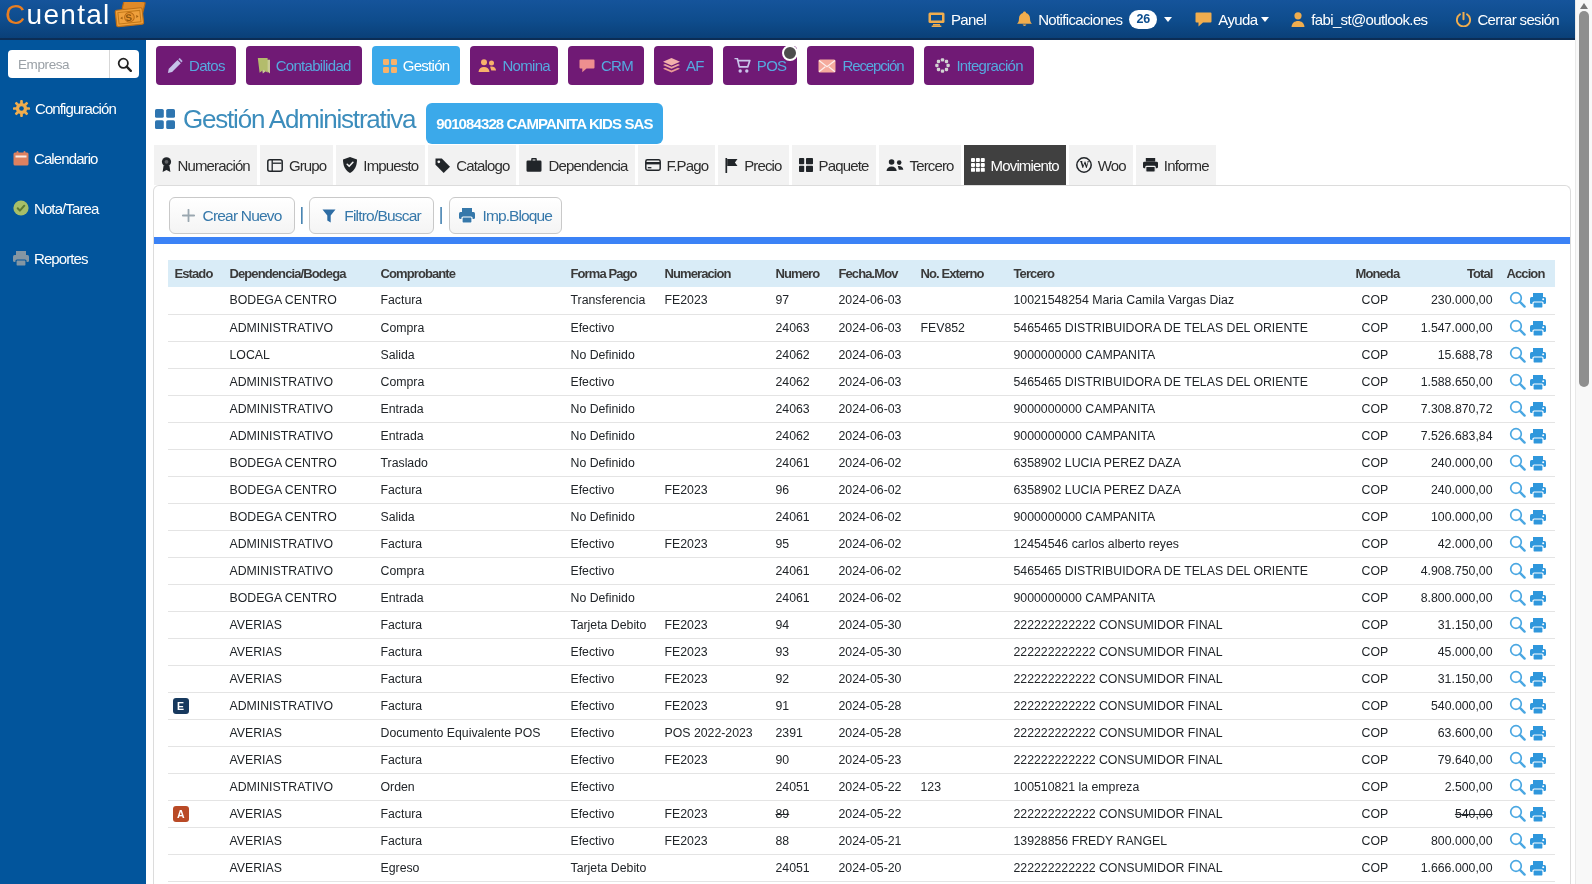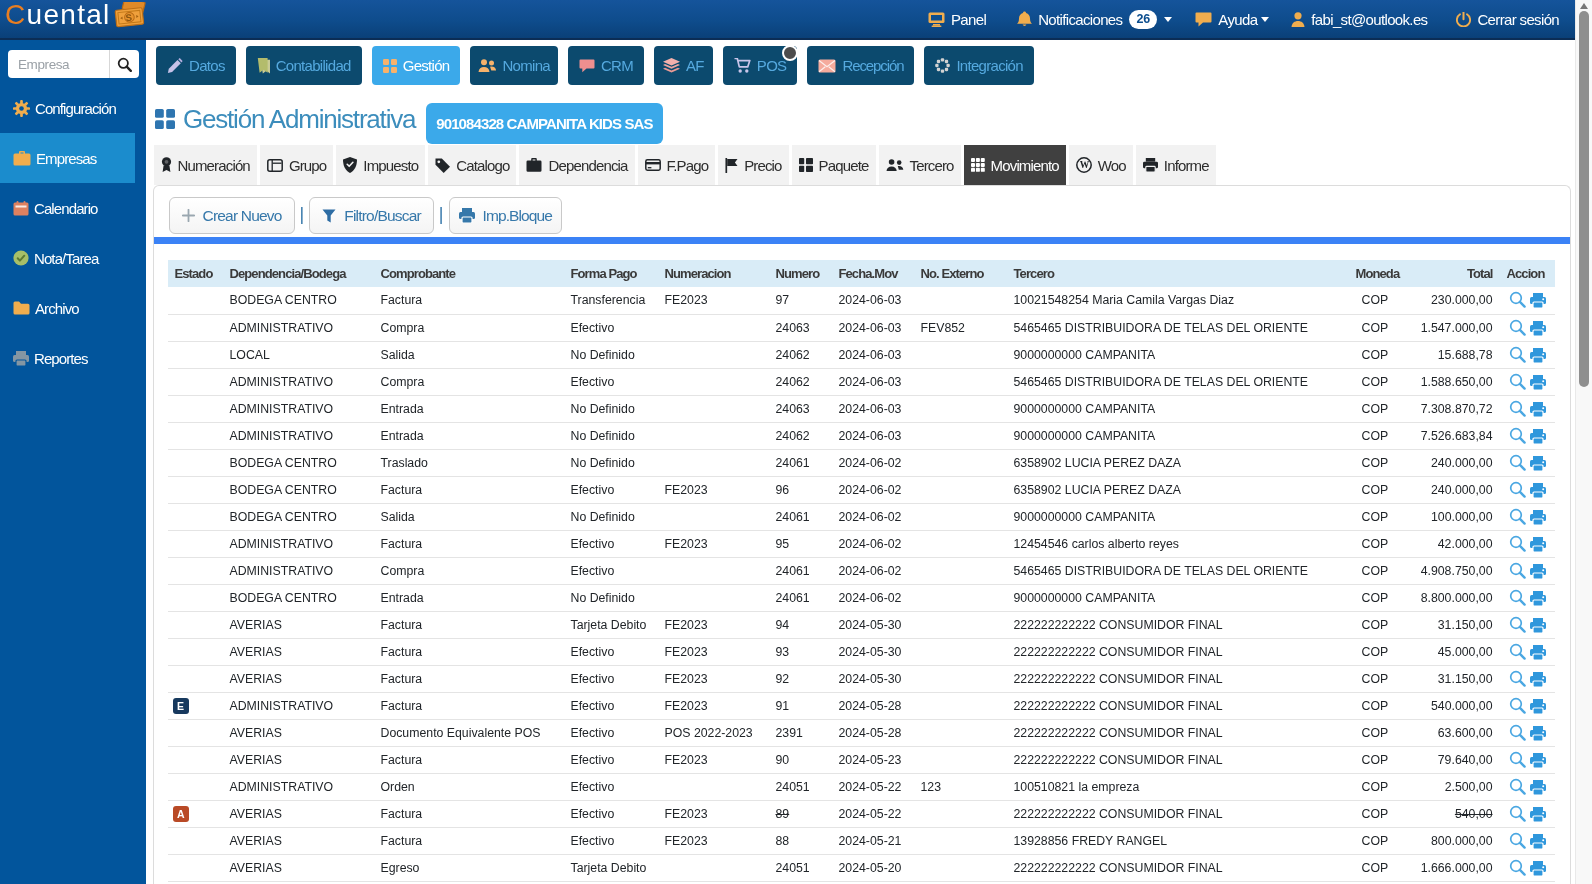--- a/index.html
+++ b/index.html
@@ -26,21 +26,21 @@
 .smenu { position:absolute; left:0; top:43px; width:135px; }
 .smenu .item { height:50px; display:flex; align-items:center; padding-left:13px; color:#fff; }
 .smenu .item svg { margin-right:5px; }
 .smenu .item.active { background:#1b8ccd; }
 
 
 .content { position:absolute; left:146px; top:40px; width:1429px; height:844px; background:#fff; }
 
 
 .tabs1 { position:absolute; left:10px; top:6px; height:39px; white-space:nowrap; }
-.tabs1 .t { display:inline-flex; align-items:center; height:39px; background:#0c4a6e; border-radius:4px; margin-right:10px; padding:0 11px; font-size:15px; letter-spacing:-0.7px; color:#55a9df; vertical-align:top; }
+.tabs1 .t { display:inline-flex; align-items:center; height:39px; background:#701a75; border-radius:4px; margin-right:10px; padding:0 11px; font-size:15px; letter-spacing:-0.7px; color:#55a9df; vertical-align:top; }
 .tabs1 .t.tn { padding:0 8px; }
 .tabs1 .t.taf { padding:0 9px; }
 .tabs1 .t.trec { letter-spacing:-1.1px; }
 .tabs1 .t svg { margin-right:6px; }
 .tabs1 .t.active { background:#3ba9ea; color:#fff; }
 .recdot { position:absolute; left:635.5px; top:4.5px; width:16.5px; height:16.5px; border-radius:50%; background:#4d4d4d; border:2px solid #fff; }
 
 
 .heading { position:absolute; left:9px; top:66px; height:26px; display:flex; align-items:center; }
 .heading .htxt { font-size:26px; letter-spacing:-1.2px; color:#3c8dbc; margin-left:8px; }
@@ -138,36 +138,30 @@
           <rect x="7.15" y="0" width="2.7" height="4.2" rx="0.9" transform="rotate(45 8.5 8.5)" fill="#f0ad4e"></rect>
           <rect x="7.15" y="0" width="2.7" height="4.2" rx="0.9" transform="rotate(90 8.5 8.5)" fill="#f0ad4e"></rect>
           <rect x="7.15" y="0" width="2.7" height="4.2" rx="0.9" transform="rotate(135 8.5 8.5)" fill="#f0ad4e"></rect>
           <rect x="7.15" y="0" width="2.7" height="4.2" rx="0.9" transform="rotate(180 8.5 8.5)" fill="#f0ad4e"></rect>
           <rect x="7.15" y="0" width="2.7" height="4.2" rx="0.9" transform="rotate(225 8.5 8.5)" fill="#f0ad4e"></rect>
           <rect x="7.15" y="0" width="2.7" height="4.2" rx="0.9" transform="rotate(270 8.5 8.5)" fill="#f0ad4e"></rect>
           <rect x="7.15" y="0" width="2.7" height="4.2" rx="0.9" transform="rotate(315 8.5 8.5)" fill="#f0ad4e"></rect>
           <circle cx="8.5" cy="8.5" r="5.6" fill="#f0ad4e"></circle>
           <circle cx="8.5" cy="8.5" r="2.3" fill="#02559c"></circle>
         </svg>Configuración</div>
-    <div class="item active"><svg width="18" height="15" viewBox="0 0 18 15">
-          <path d="M6 2.5V1.2C6 .5 6.5 0 7.2 0h3.6c.7 0 1.2.5 1.2 1.2v1.3h4a1.5 1.5 0 011.5 1.5v9A1.5 1.5 0 0116 14.5H2A1.5 1.5 0 01.5 13V4A1.5 1.5 0 012 2.5h4zm1.5 0h3V1.5h-3z" fill="#f0ad4e"></path>
-        </svg>Empresas</div>
     <div class="item"><svg width="16" height="15" viewBox="0 0 16 15">
           <rect x="0.5" y="1.5" width="15" height="13" rx="1.5" fill="#dd8160"></rect>
           <rect x="2.5" y="4.5" width="11" height="2" fill="#fff" opacity="0.85"></rect>
           <rect x="3.5" y="0" width="2" height="3" rx="1" fill="#dd8160"></rect>
           <rect x="10.5" y="0" width="2" height="3" rx="1" fill="#dd8160"></rect>
         </svg>Calendario</div>
     <div class="item"><svg width="16" height="16" viewBox="0 0 16 16">
           <circle cx="8" cy="8" r="7.6" fill="#a7bf68"></circle>
           <path d="M4.7 8.3l2.2 2.3 4.4-4.9" stroke="#5d7a33" stroke-width="2" fill="none" stroke-linecap="round" stroke-linejoin="round"></path>
         </svg>Nota/Tarea</div>
-    <div class="item"><svg width="17" height="14" viewBox="0 0 17 14">
-          <path d="M0.5 2A1.5 1.5 0 012 0.5h4l2 2.2h7A1.5 1.5 0 0116.5 4.2V12A1.5 1.5 0 0115 13.5H2A1.5 1.5 0 01.5 12z" fill="#f0ad4e"></path>
-        </svg>Archivo</div>
     <div class="item"><svg width="16" height="15" viewBox="0 0 16 15">
           <path d="M3 0h10v4H3z" fill="#8496a3"></path>
           <rect x="0" y="4" width="16" height="7" rx="1.5" fill="#8496a3"></rect>
           <rect x="3" y="9" width="10" height="6" rx="1" fill="#8496a3" stroke="#02559c" stroke-width="1.2"></rect>
         </svg>Reportes</div>
   </div>
 </div>
 
 <div class="content">
   <div class="tabs1" id="tabs1">

